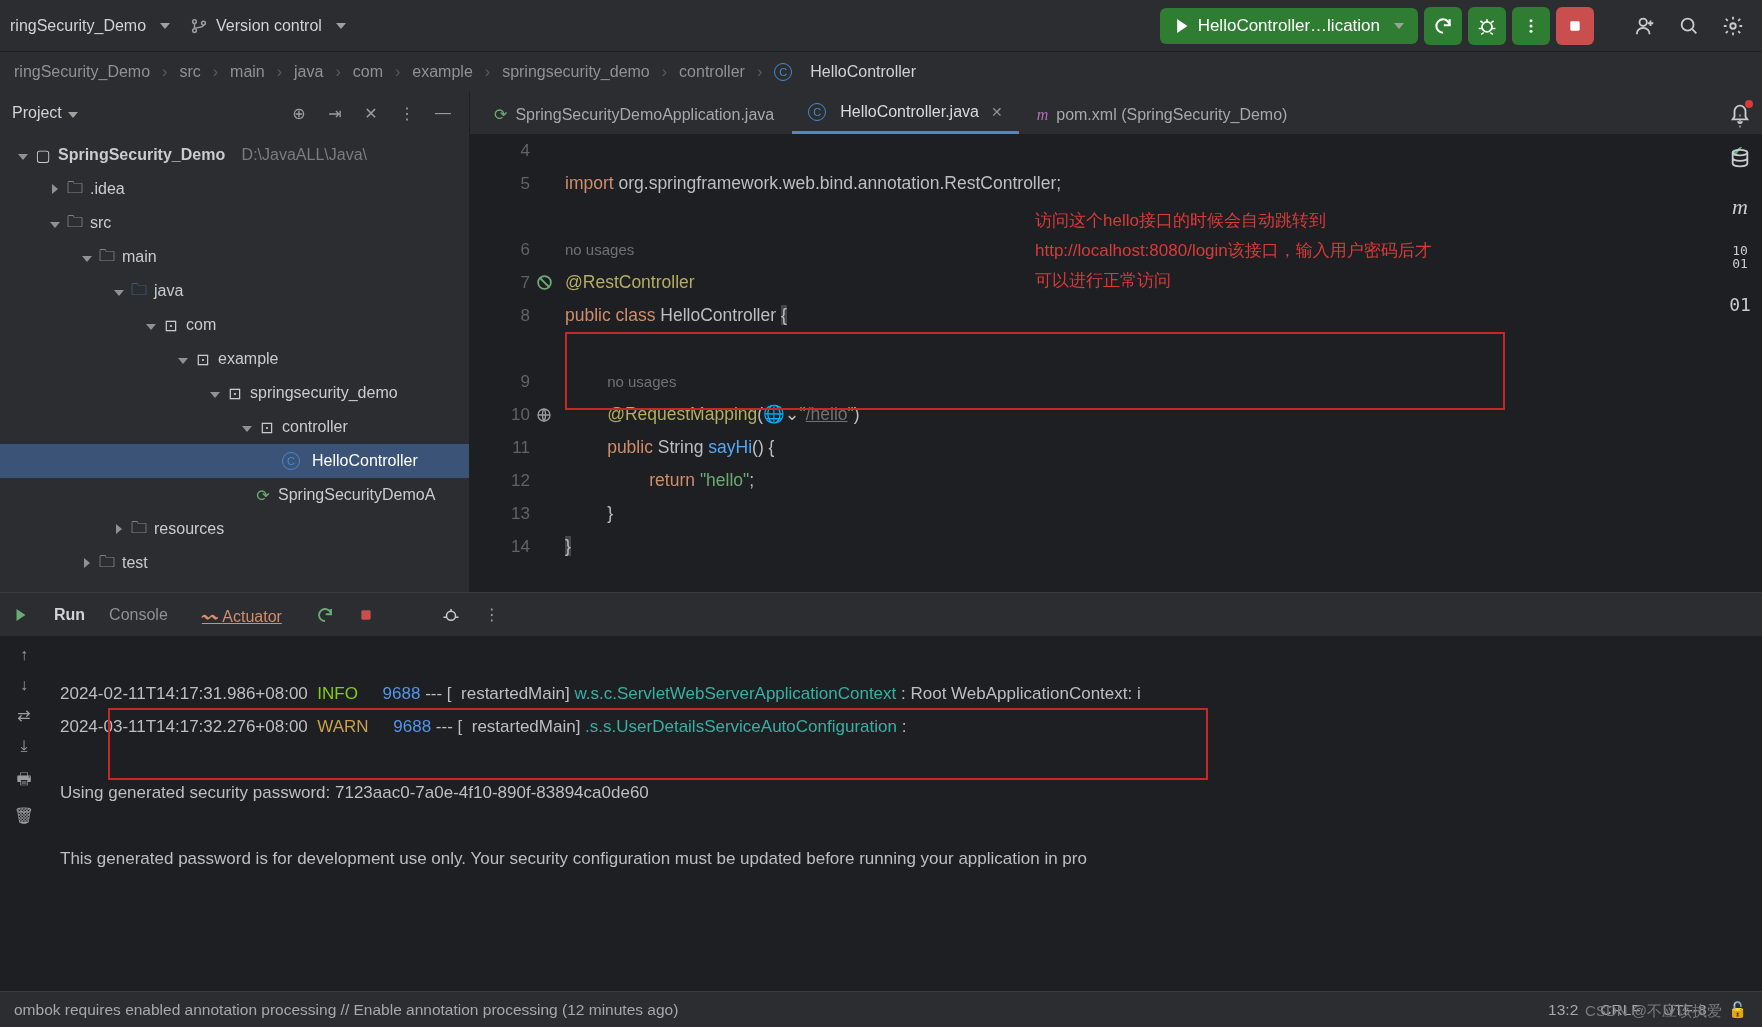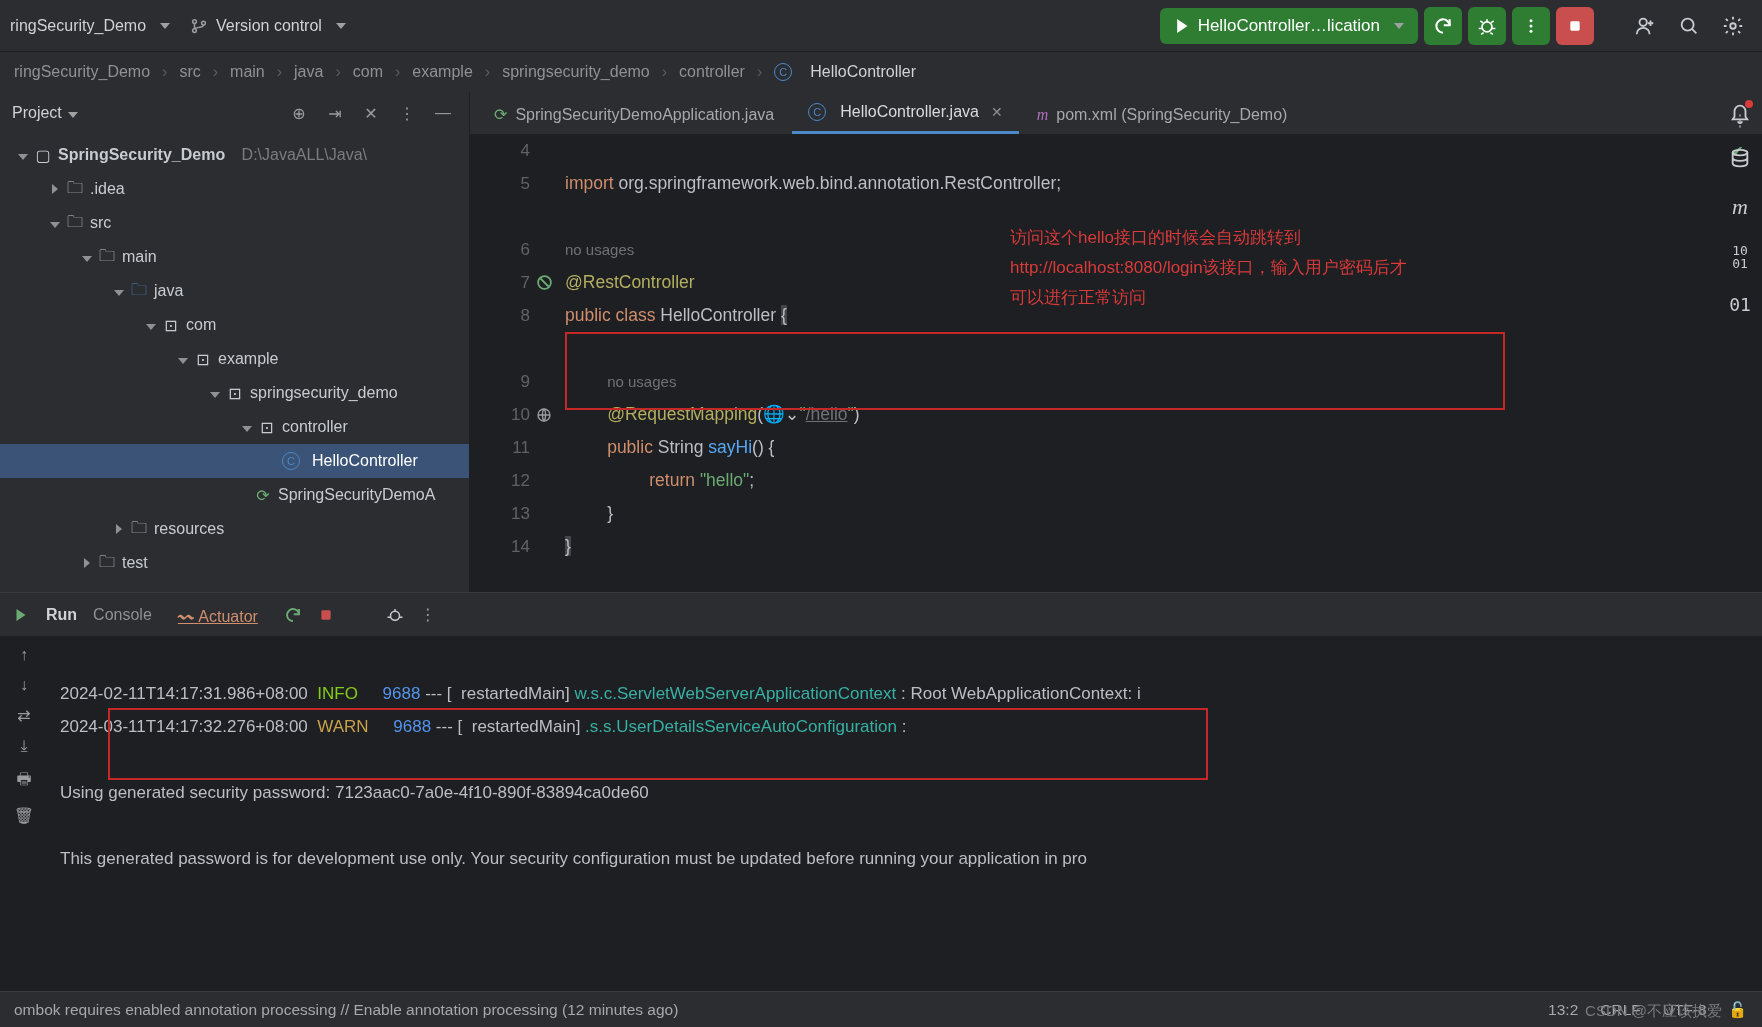--- a/index.html
+++ b/index.html
@@ -67,21 +67,21 @@
 .redbox{position:absolute; border:2px solid #c62828; pointer-events:none;}
 .annotation-box{position:absolute; color:#d93a3a; font-size:17px; line-height:30px;}
 .check{position:absolute; right:18px; top:8px; color:#6aab73;}
 
 
 .rrail{ position:absolute; right:0; top:92px; width:44px; height:500px; display:flex; flex-direction:column; align-items:center; gap:24px; padding-top:10px;}
 .rrail .ri{color:#9a9c9f; position:relative;}
 .dot{position:absolute; top:-2px; right:-2px; width:8px; height:8px; background:#d93a3a; border-radius:4px;}
 
 
-.console-head{ height:44px; display:flex; align-items:center; padding:0 12px; gap:16px; border-top:1px solid #393b40; background:#2b2d30;}
+.console-head{ height:44px; display:flex; align-items:center; padding:0 12px; gap:24px; border-top:1px solid #393b40; background:#2b2d30;}
 .console-head .tabh{color:#d0d2d5; cursor:pointer;}
 .console-head .tabh.inactive{color:#8f9194;}
 .console-head .act{padding:4px 10px; color:#cf8e6d;text-decoration:underline;}
 .console-body{ display:flex; height:270px; background:#1e1f22;}
 .cgutter{width:48px; display:flex; flex-direction:column; align-items:center; gap:12px; padding-top:10px; color:#9a9c9f;}
 .clog{ flex:1; font-family:Consolas,monospace; font-size:17px; line-height:33px; padding:8px 12px; white-space:pre; position:relative; overflow:hidden;}
 .lvl-info{color:#84cc16;}
 .lvl-warn{color:#c9a14a;}
 .pid{color:#5394ec;margin-left:20px;}
 .logger{color:#37b0a4;}
@@ -321,21 +321,21 @@
 <span class="kw">public </span><span class="kw">class </span><span class="name">HelloController </span><span class="brace">{</span>
 
     <span class="hint">no usages</span>
     <span class="ann">@RequestMapping</span><span>(🌐⌄</span><span class="str">"</span><span class="str url">/hello</span><span class="str">"</span><span>)</span>
     <span class="kw">public </span><span class="name">String </span><span class="fn">sayHi</span><span>() {</span>
         <span class="kw">return </span><span class="str">"hello"</span><span>;</span>
     <span>}</span>
 <span class="brace">}</span>
       </div>
       <div class="redbox" style="left:95px; top:198px; width:940px; height:78px;"></div>
-      <div class="annotation-box" style="left:540px; top:72px;margin-top:17px;">
+      <div class="annotation-box" style="left:565px; top:72px;">
         <div>访问这个hello接口的时候会自动跳转到</div>
         <div>http://localhost:8080/login该接口，输入用户密码后才</div>
         <div>可以进行正常访问</div>
       </div>
       <div class="check">✔</div>
     </div>
   </div>
 </div>
 
 <div class="rrail">

